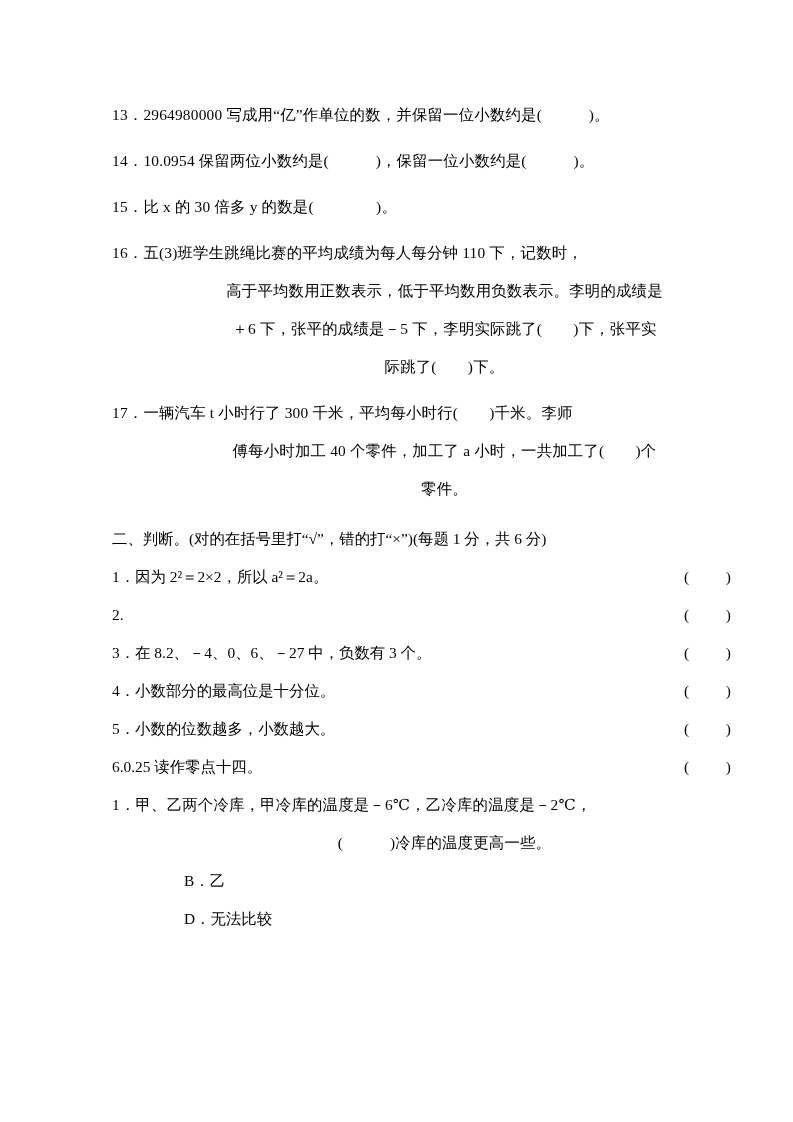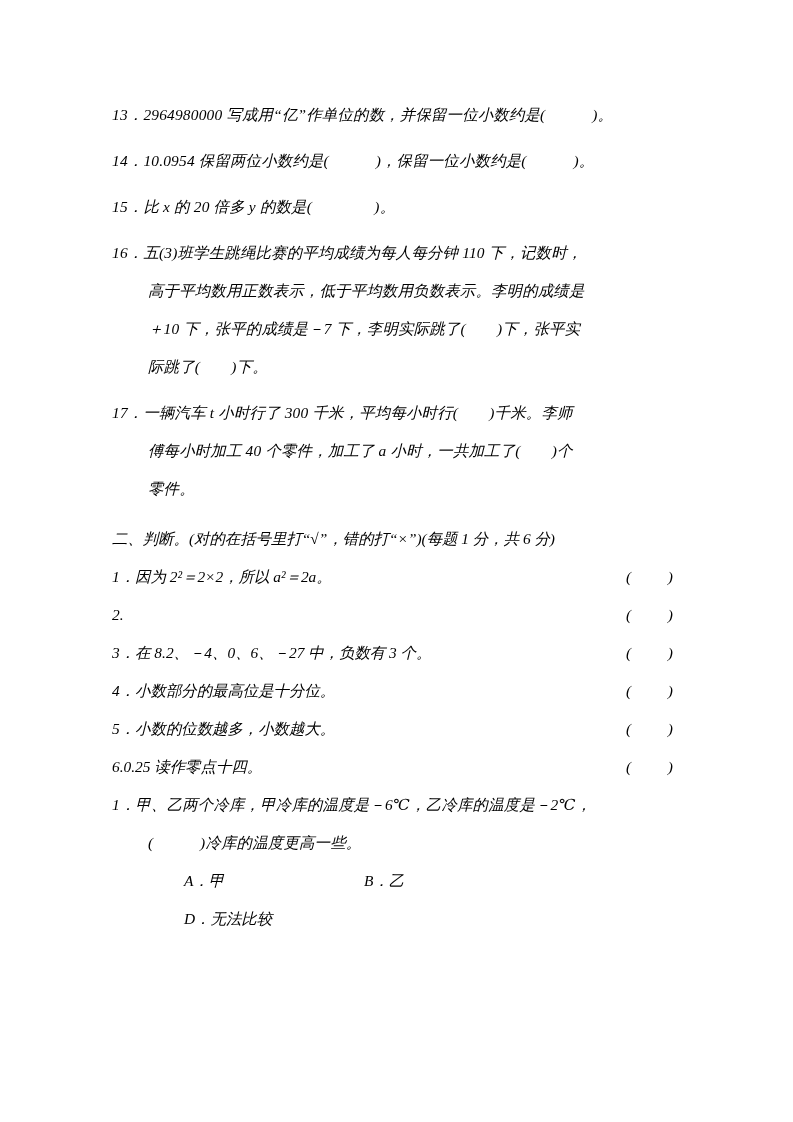--- a/index.html
+++ b/index.html
@@ -12,37 +12,38 @@
     background: #ffffff;
     font-family: "Liberation Serif", "DejaVu Serif", serif;
     color: #000000;
     -webkit-font-smoothing: antialiased;
   }
   .page {
     position: relative;
     width: 793px;
     height: 814px;
     box-sizing: border-box;
-    padding: 96px 110px 0 112px;
-    font-style: italic;
+    padding: 96px 52px 0 112px;
   }
   .line {
     font-size: 15.4px;
     line-height: 38px;
     letter-spacing: 0.2px;
     white-space: nowrap;
   }
   .block {
     margin-bottom: 8px;
   }
   .indent1 {
     padding-left: 36px;
+    text-align: center;
   }
   .indent2 {
     padding-left: 36px;
+    text-align: center;
   }
   .section-head {
     font-size: 15.4px;
     line-height: 38px;
     margin-top: 12px;
   }
   .tf-row {
     display: flex;
     align-items: baseline;
     font-size: 15.4px;
@@ -78,27 +79,27 @@
 
   <div class="block">
     <div class="line">13．2964980000 写成用“亿”作单位的数，并保留一位小数约是(　　　)。</div>
   </div>
 
   <div class="block">
     <div class="line">14．10.0954 保留两位小数约是(　　　)，保留一位小数约是(　　　)。</div>
   </div>
 
   <div class="block">
-    <div class="line">15．比 x 的 20 倍多 y 的数是(　　　　)。</div>
+    <div class="line">15．比 x 的 30 倍多 y 的数是(　　　　)。</div>
   </div>
 
   <div class="block">
     <div class="line">16．五(3)班学生跳绳比赛的平均成绩为每人每分钟 110 下，记数时，</div>
     <div class="line indent1">高于平均数用正数表示，低于平均数用负数表示。李明的成绩是</div>
-    <div class="line indent1">＋10 下，张平的成绩是－7 下，李明实际跳了(　　)下，张平实</div>
+    <div class="line indent1">＋6 下，张平的成绩是－5 下，李明实际跳了(　　)下，张平实</div>
     <div class="line indent1">际跳了(　　)下。</div>
   </div>
 
   <div class="block">
     <div class="line">17．一辆汽车 t 小时行了 300 千米，平均每小时行(　　)千米。李师</div>
     <div class="line indent1">傅每小时加工 40 个零件，加工了 a 小时，一共加工了(　　)个</div>
     <div class="line indent1">零件。</div>
   </div>
 
   <div class="section-head">二、判断。(对的在括号里打“√”，错的打“×”)(每题 1 分，共 6 分)</div>
@@ -139,21 +140,20 @@
       <span class="tf-spacer"></span>
       <span class="tf-paren">(　　)</span>
     </div>
   </div>
 
 
   <div>
     <div class="line">1．甲、乙两个冷库，甲冷库的温度是－6℃，乙冷库的温度是－2℃，</div>
     <div class="line indent2">(　　　)冷库的温度更高一些。</div>
     <div class="choices">
-      <span class="choice-a">A．甲</span>
       <span>B．乙</span>
     </div>
     <div class="choices">
       <span>D．无法比较</span>
     </div>
   </div>
 
 </div>
 
 </body></html>

